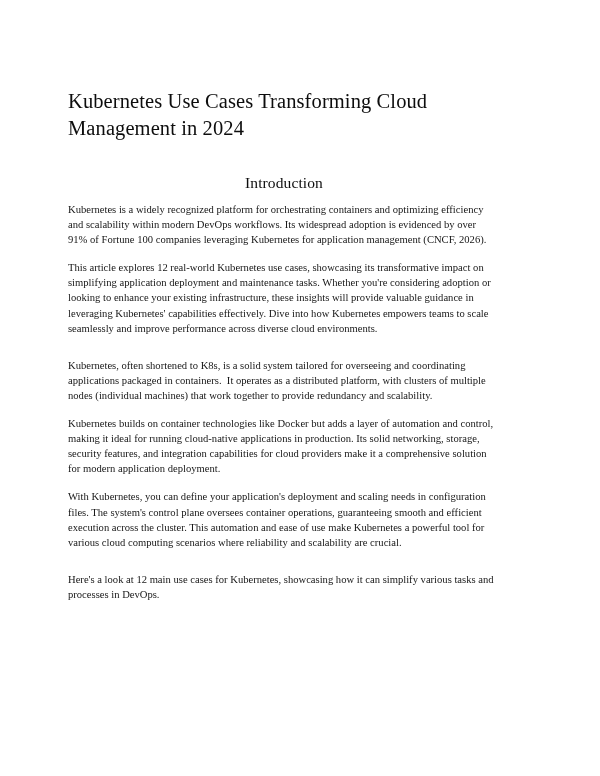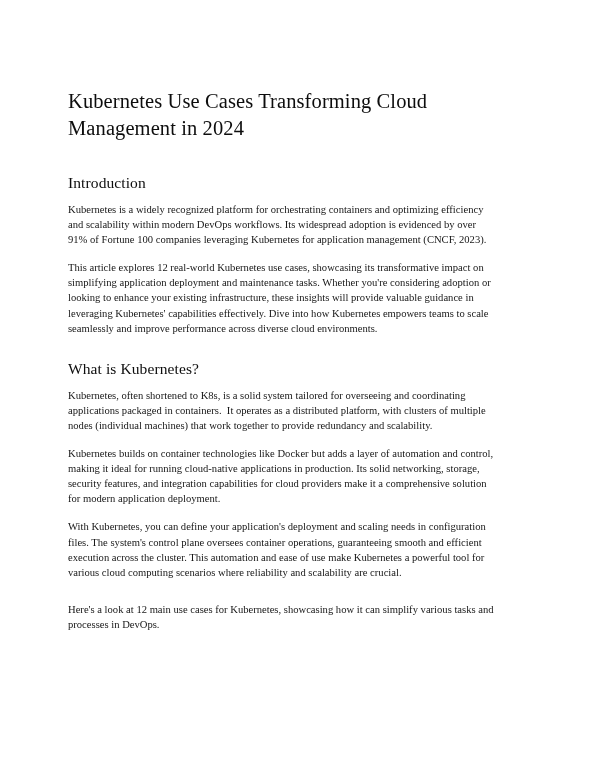--- a/index.html
+++ b/index.html
@@ -35,20 +35,21 @@
     max-width: 392px;
   }
 
   .section-heading {
     font-size: 15.5px;
     line-height: 21px;
     font-weight: 400;
     letter-spacing: 0.1px;
     margin: 0 0 9px 0;
     color: #0d0d0d;
+    text-align: center;
   }
 
   .body-text {
     font-size: 10.6px;
     line-height: 15.1px;
     margin: 0 0 13px 0;
     color: #161616;
     text-align: left;
     max-width: 427px;
     white-space: pre-wrap;
@@ -64,27 +65,26 @@
 </style>
 </head>
 <body>
 
 <div class="page">
 
   <h1 class="doc-title">Kubernetes Use Cases Transforming Cloud Management in 2024</h1>
 
   <h2 class="section-heading">Introduction</h2>
 
-  <p class="body-text">Kubernetes is a widely recognized platform for orchestrating containers and optimizing efficiency and scalability within modern DevOps workflows. Its widespread adoption is evidenced by over 91% of Fortune 100 companies leveraging Kubernetes for application management (CNCF, 2023).</p>
+  <p class="body-text">Kubernetes is a widely recognized platform for orchestrating containers and optimizing efficiency and scalability within modern DevOps workflows. Its widespread adoption is evidenced by over 91% of Fortune 100 companies leveraging Kubernetes for application management (CNCF, 2026).</p>
 
   <p class="body-text">This article explores 12 real-world Kubernetes use cases, showcasing its transformative impact on simplifying application deployment and maintenance tasks. Whether you're considering adoption or looking to enhance your existing infrastructure, these insights will provide valuable guidance in leveraging Kubernetes' capabilities effectively. Dive into how Kubernetes empowers teams to scale seamlessly and improve performance across diverse cloud environments.</p>
 
   <div class="gap-lg"></div>
 
-  <h2 class="section-heading">What is Kubernetes?</h2>
 
   <p class="body-text">Kubernetes, often shortened to K8s, is a solid system tailored for overseeing and coordinating applications packaged in containers.  It operates as a distributed platform, with clusters of multiple nodes (individual machines) that work together to provide redundancy and scalability.</p>
 
   <p class="body-text">Kubernetes builds on container technologies like Docker but adds a layer of automation and control, making it ideal for running cloud-native applications in production. Its solid networking, storage, security features, and integration capabilities for cloud providers make it a comprehensive solution for modern application deployment.</p>
 
   <p class="body-text">With Kubernetes, you can define your application's deployment and scaling needs in configuration files. The system's control plane oversees container operations, guaranteeing smooth and efficient execution across the cluster. This automation and ease of use make Kubernetes a powerful tool for various cloud computing scenarios where reliability and scalability are crucial.</p>
 
 
   <div class="gap-lg"></div>
 

